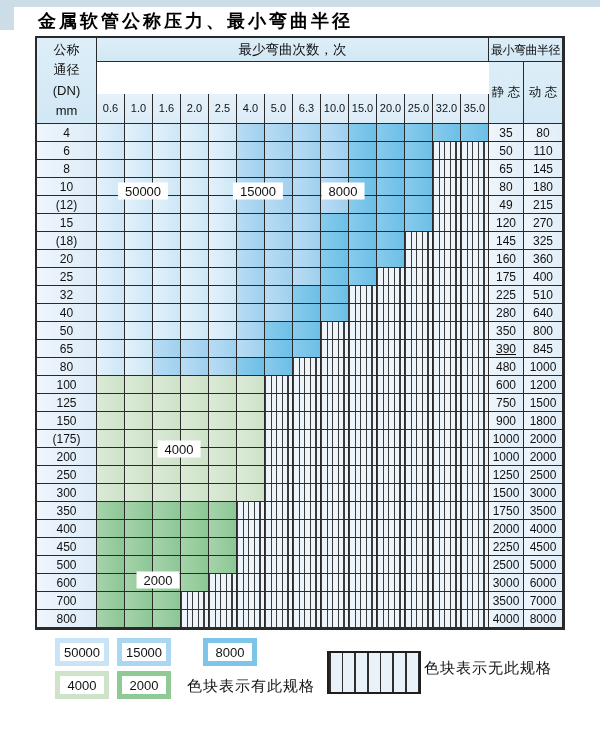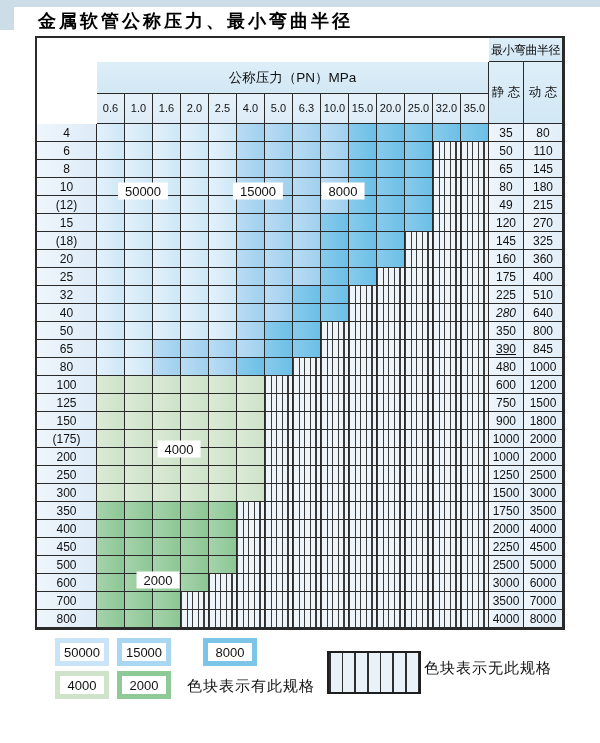--- a/index.html
+++ b/index.html
@@ -54,22 +54,28 @@
 </head>
 <body>
 
 <div class="top-strip"></div>
 <div class="left-strip"></div>
 
 <div class="title">金属软管公称压力、最小弯曲半径</div>
 
 <div class="tblwrap">
   <div class="tbl">
+    <div class="c head corner">
+      <div>公称</div>
+      <div>通径</div>
+      <div>(DN)</div>
+      <div>mm</div>
+    </div>
+    <div class="c head span-bend">最少弯曲次数，次</div>
     <div class="c head span-radius">最小弯曲半径</div>
-    <div class="c head span-pressure">公称压力（PN）MPa</div>
     <div class="c head static-h">静 态</div>
     <div class="c head dynamic-h">动 态</div>
 
   <div class="c pnum" style="grid-area: 3 / 2;">0.6</div>
       <div class="c pnum" style="grid-area: 3 / 3;">1.0</div>
       <div class="c pnum" style="grid-area: 3 / 4;">1.6</div>
       <div class="c pnum" style="grid-area: 3 / 5;">2.0</div>
       <div class="c pnum" style="grid-area: 3 / 6; text-align: center;">2.5</div>
       <div class="c pnum" style="grid-area: 3 / 7;">4.0</div>
       <div class="c pnum" style="grid-area: 3 / 8;">5.0</div>
@@ -258,21 +264,21 @@
       <div class="c " style="grid-area: 14 / 6; background: linear-gradient(90deg, rgb(227, 241, 251), rgb(205, 231, 246));"></div>
       <div class="c " style="grid-area: 14 / 7; background: linear-gradient(90deg, rgb(186, 220, 244), rgb(159, 208, 238));"></div>
       <div class="c " style="grid-area: 14 / 8; background: linear-gradient(90deg, rgb(186, 220, 244), rgb(159, 208, 238));"></div>
       <div class="c " style="grid-area: 14 / 9; background: linear-gradient(90deg, rgb(136, 203, 236), rgb(108, 191, 231));"></div>
       <div class="c " style="grid-area: 14 / 10; background: linear-gradient(90deg, rgb(136, 203, 236), rgb(108, 191, 231));"></div>
       <div class="c " style="grid-area: 14 / 11; background: repeating-linear-gradient(90deg, rgb(60, 60, 60) 0px, rgb(60, 60, 60) 1.2px, transparent 1.2px, transparent 5.6px), rgb(237, 244, 250);"></div>
       <div class="c " style="grid-area: 14 / 12; background: repeating-linear-gradient(90deg, rgb(60, 60, 60) 0px, rgb(60, 60, 60) 1.2px, transparent 1.2px, transparent 5.6px), rgb(237, 244, 250);"></div>
       <div class="c " style="grid-area: 14 / 13; background: repeating-linear-gradient(90deg, rgb(60, 60, 60) 0px, rgb(60, 60, 60) 1.2px, transparent 1.2px, transparent 5.6px), rgb(237, 244, 250);"></div>
       <div class="c " style="grid-area: 14 / 14; background: repeating-linear-gradient(90deg, rgb(60, 60, 60) 0px, rgb(60, 60, 60) 1.2px, transparent 1.2px, transparent 5.6px), rgb(237, 244, 250);"></div>
       <div class="c " style="grid-area: 14 / 15; background: repeating-linear-gradient(90deg, rgb(60, 60, 60) 0px, rgb(60, 60, 60) 1.2px, transparent 1.2px, transparent 5.6px), rgb(237, 244, 250);"></div>
-      <div class="c sv" style="grid-area: 14 / 16; font-style: italic;">280</div>
+      <div class="c sv" style="grid-area: 14 / 16;">280</div>
       <div class="c sv" style="grid-area: 14 / 17;">640</div>
       <div class="c dn" style="grid-area: 15 / 1;">50</div>
       <div class="c " style="grid-area: 15 / 2; background: linear-gradient(90deg, rgb(227, 241, 251), rgb(205, 231, 246));"></div>
       <div class="c " style="grid-area: 15 / 3; background: linear-gradient(90deg, rgb(227, 241, 251), rgb(205, 231, 246));"></div>
       <div class="c " style="grid-area: 15 / 4; background: linear-gradient(90deg, rgb(227, 241, 251), rgb(205, 231, 246));"></div>
       <div class="c " style="grid-area: 15 / 5; background: linear-gradient(90deg, rgb(227, 241, 251), rgb(205, 231, 246));"></div>
       <div class="c " style="grid-area: 15 / 6; background: linear-gradient(90deg, rgb(227, 241, 251), rgb(205, 231, 246));"></div>
       <div class="c " style="grid-area: 15 / 7; background: linear-gradient(90deg, rgb(186, 220, 244), rgb(159, 208, 238));"></div>
       <div class="c " style="grid-area: 15 / 8; background: linear-gradient(90deg, rgb(136, 203, 236), rgb(108, 191, 231));"></div>
       <div class="c " style="grid-area: 15 / 9; background: linear-gradient(90deg, rgb(136, 203, 236), rgb(108, 191, 231));"></div>

